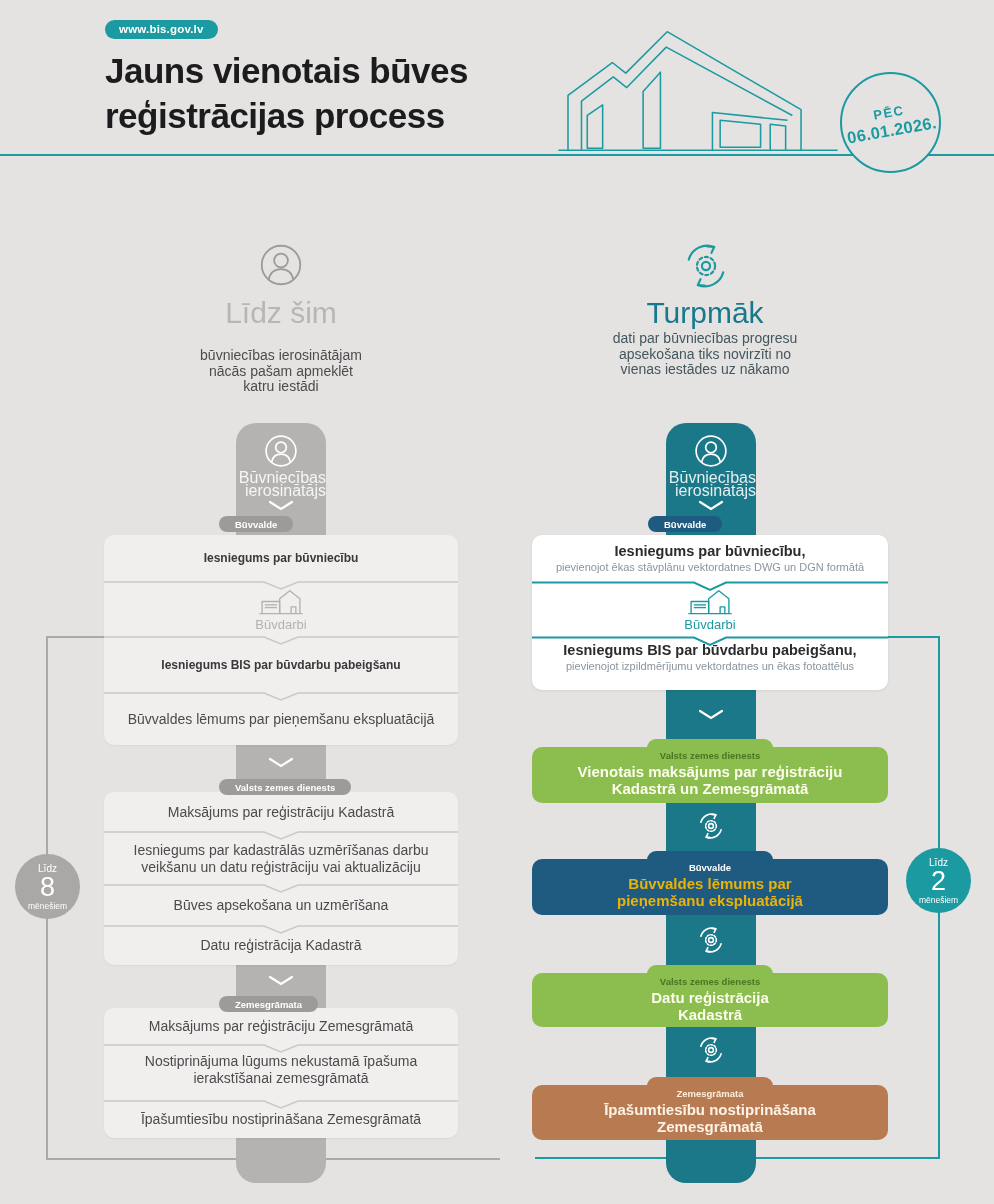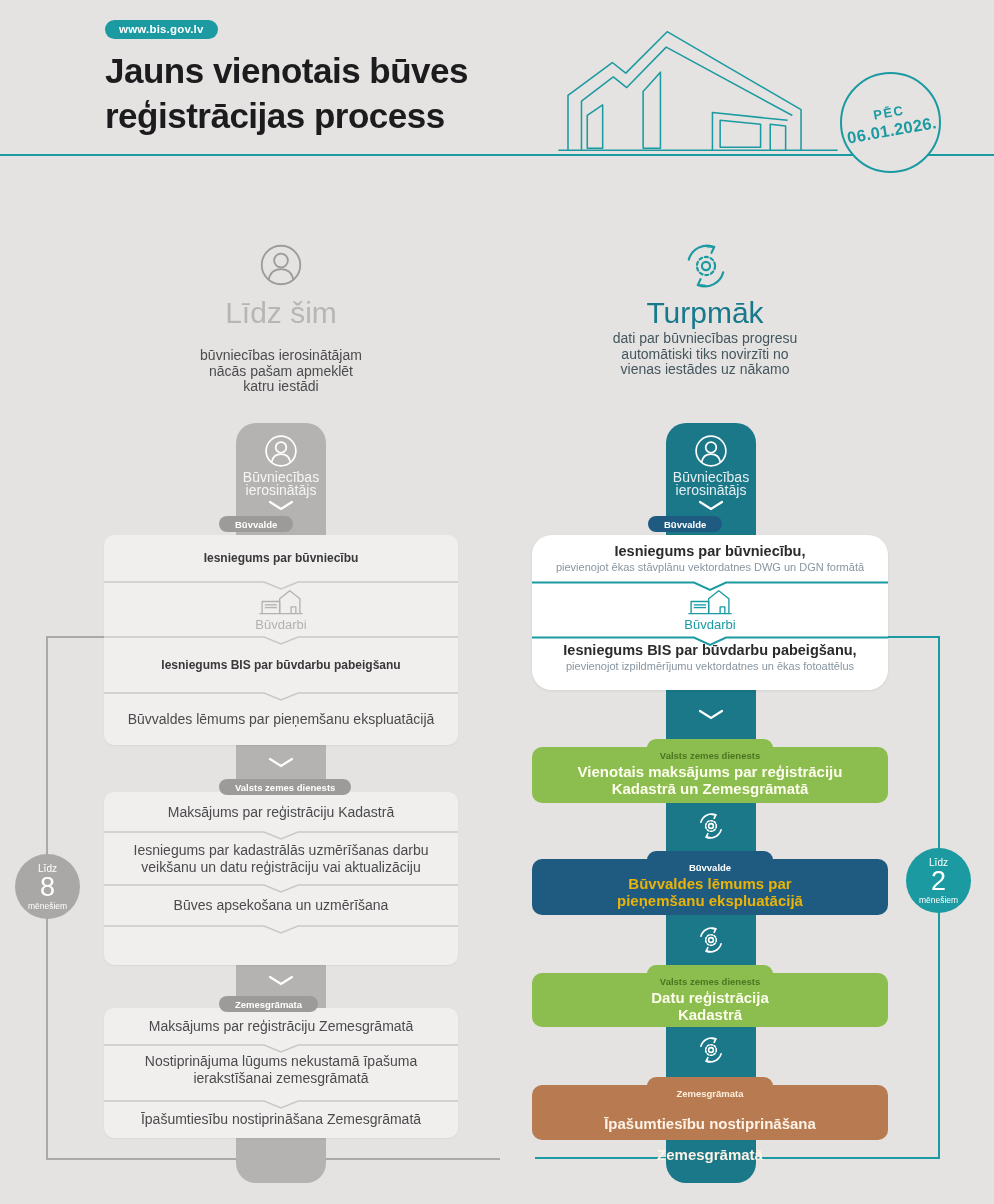--- a/index.html
+++ b/index.html
@@ -31,54 +31,54 @@
   .h-before{left:181px;top:296px;width:200px;text-align:center;color:#b7b6b5;font-size:30px;font-weight:400;}
   .h-after{left:605px;top:296px;width:200px;text-align:center;color:#17798b;font-size:30px;font-weight:400;}
   .col-desc{width:260px;text-align:center;font-size:14px;line-height:15.5px;}
   .col-desc.left{color:#4c4c4e;}
   .col-desc.right{color:#44565e;}
 
   
   .bar{width:90px;top:423px;height:760px;border-radius:20px;z-index:2;}
   .bar.gray{left:236px;background:#b4b3b2;}
   .bar.teal{left:666px;background:#1a7888;}
-  .actor-label{width:100%;text-align:center;color:rgba(255,255,255,.88);font-size:14px;line-height:13px;}
+  .actor-label{width:100%;text-align:right;color:rgba(255,255,255,.88);font-size:16px;line-height:13px;}
   .bar-chevron{z-index:3;color:#fff;}
   .gear-on-bar{z-index:3;color:#fff;}
 
   
   .pill{height:16px;padding:0 16px;border-radius:9px;color:#fff;font-size:9.5px;font-weight:700;
     display:flex;align-items:center;justify-content:center;z-index:4;white-space:nowrap;}
   .pill.gray{background:#9c9b9a;}
   .pill.blue{background:#1f5b80;}
 
   
   .card{background:#f0efee;border-radius:10px;z-index:3;box-shadow:0 1px 2px rgba(0,0,0,.05);}
   .card-row{left:0;width:100%;padding:0 8px;box-sizing:border-box;}
   .item-bold{font-weight:700;color:#39393b;font-size:12px;line-height:17px;}
   .item-reg{color:#4b4b4d;font-size:14px;line-height:17px;}
   .buvdarbi-gray{color:#b3b2b1;font-size:13px;margin-top:2px;}
   .notch{left:0;z-index:3;}
 
   
-  .wcard{background:#ffffff;border-radius:20px;z-index:3;box-shadow:0 1px 3px rgba(0,0,0,.07);}
+  .wcard{background:#ffffff;border-radius:10px;z-index:3;box-shadow:0 1px 3px rgba(0,0,0,.07);}
   .w-title{font-weight:700;color:#2b2b2d;font-size:14.5px;line-height:16px;}
   .w-sub{color:#8895a0;font-size:11px;line-height:13px;margin-top:2px;}
   .buvdarbi-teal{color:#1b9aa1;font-size:13px;margin-top:2px;}
 
   
   .ccard{z-index:3;}
   .ccard-bump{left:50%;transform:translateX(-50%);top:0;width:126px;height:16px;border-radius:9px 9px 0 0;}
   .ccard-body{left:0;right:0;top:8px;bottom:0;border-radius:10px;display:flex;flex-direction:column;
     align-items:center;justify-content:flex-start;padding-top:3px;}
   .ccard-tablabel{font-size:9.5px;font-weight:700;margin-bottom:3px;white-space:nowrap;}
   .ccard-line{font-size:15px;font-weight:700;line-height:16.5px;text-align:center;}
   .c-green{background:#8bbd4f;}  .c-green-t{color:#4b7520;}  .c-green-l{color:#fdfdec;}
   .c-blue{background:#1f5b80;}   .c-blue-t{color:#ffffff;}   .c-blue-l{color:#eab308;}
-  .c-brown{background:#b87b51;}  .c-brown-t{color:#fdeede;}  .c-brown-l{color:#fdf2e6;margin-top:14px;}
+  .c-brown{background:#b87b51;}  .c-brown-t{color:#fdeede;}  .c-brown-l{color:#fdf2e6;}
 
   
   .bracket{z-index:1;}
   .bracket.gray{background:#aaa9a8;}
   .bracket.teal2{background:#1b9aa1;}
   .dur-badge{width:65px;height:65px;border-radius:50%;color:#fff;z-index:5;}
   .dur-badge.gray{background:#a9a8a7;}
   .dur-badge.teal{background:#1b9aa1;}
   .dur-prefix{font-size:10px;line-height:11px;}
   .dur-value{font-size:27px;line-height:27px;font-weight:400;}
@@ -135,21 +135,21 @@
     <path d="M13 25 A 21 21 0 0 1 41 11"></path>
       <path d="M41 11 l-7.5 -0.5 M41 11 l-3 6.5"></path>
     <path d="M51 39 A 21 21 0 0 1 23 53"></path>
       <path d="M23 53 l7.5 0.5 M23 53 l3 -6.5"></path>
     <circle cx="32" cy="32" r="10" stroke-dasharray="3.4 3.1"></circle>
       <circle cx="32" cy="32" r="4.5"></circle>
   </svg>
   <div class="abs h-after">Turpmāk</div>
   <div class="abs col-desc right" style="left:575px;top:331px">
     <div>dati par būvniecības progresu</div>
-    <div>automātiski tiks novirzīti no</div>
+    <div>apsekošana tiks novirzīti no</div>
     <div>vienas iestādes uz nākamo</div>
   </div>
 
   <div class="abs bracket gray" style="left:46px;top:636px;width:58px;height:1.5px"></div>
   <div class="abs bracket gray" style="left:46px;top:636px;width:1.5px;height:524px"></div>
   <div class="abs bracket gray" style="left:46px;top:1158px;width:454px;height:1.5px"></div>
 
   <div class="abs bracket teal2" style="left:888px;top:636px;width:51px;height:2px"></div>
   <div class="abs bracket teal2" style="left:938px;top:636px;width:2px;height:523px"></div>
   <div class="abs bracket teal2" style="left:535px;top:1157px;width:405px;height:2px"></div>
@@ -208,20 +208,21 @@
         <path d="M0 1 H160 L177 8 L194 1 H354"></path>
       </svg>
     <div class="abs card-row ctr item-reg" style="top:40px;height:53px">Iesniegums par kadastrālās uzmērīšanas darbu veikšanu un datu reģistrāciju vai aktualizāciju</div>
     <svg class="abs notch" style="top:92px" width="354" height="10" viewBox="0 0 354 10" fill="none" stroke="#c9c8c7" stroke-width="1.5">
         <path d="M0 1 H160 L177 8 L194 1 H354"></path>
       </svg>
     <div class="abs card-row ctr item-reg" style="top:93px;height:41px">Būves apsekošana un uzmērīšana</div>
     <svg class="abs notch" style="top:133px" width="354" height="10" viewBox="0 0 354 10" fill="none" stroke="#c9c8c7" stroke-width="1.5">
         <path d="M0 1 H160 L177 8 L194 1 H354"></path>
       </svg>
+    <div class="abs card-row ctr item-reg" style="top:134px;height:39px">Datu reģistrācija Kadastrā</div>
   </div>
 
   <svg class="abs bar-chevron" style="left:268px;top:975px" width="26" height="11" viewBox="0 0 26 11" fill="none" stroke="currentColor" stroke-width="2.2" stroke-linecap="round">
       <path d="M2 2 L13 9 L24 2"></path>
     </svg>
   <div class="abs pill gray" style="left:219px;top:996px">Zemesgrāmata</div>
 
   <div class="abs card" style="left:104px;top:1008px;width:354px;height:130px">
     <div class="abs card-row ctr item-reg" style="top:0;height:37px">Maksājums par reģistrāciju Zemesgrāmatā</div>
     <svg class="abs notch" style="top:36px" width="354" height="10" viewBox="0 0 354 10" fill="none" stroke="#c9c8c7" stroke-width="1.5">

